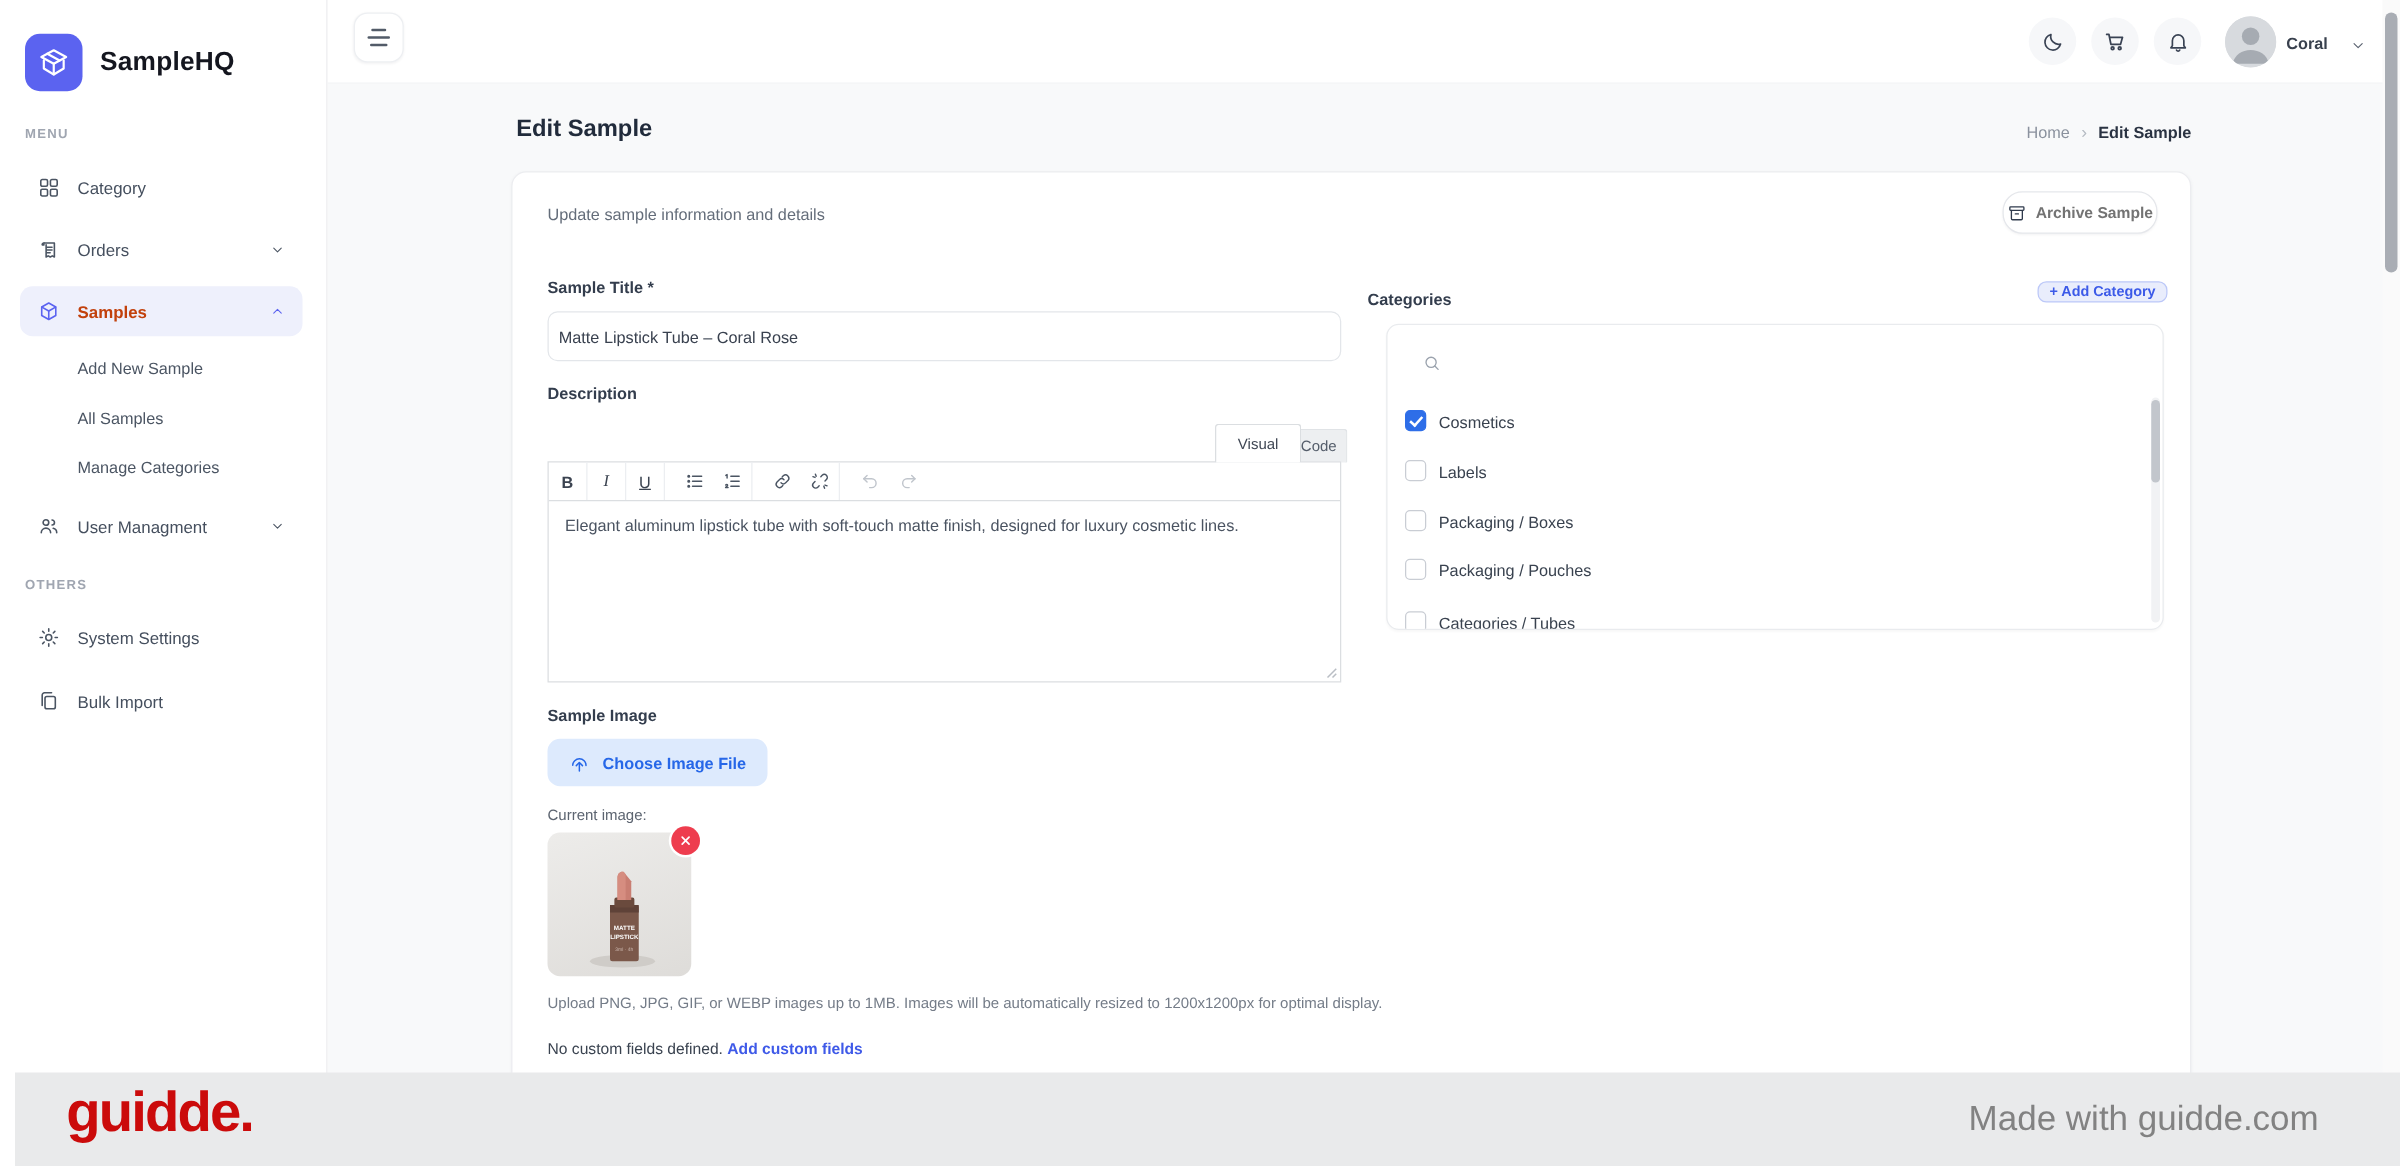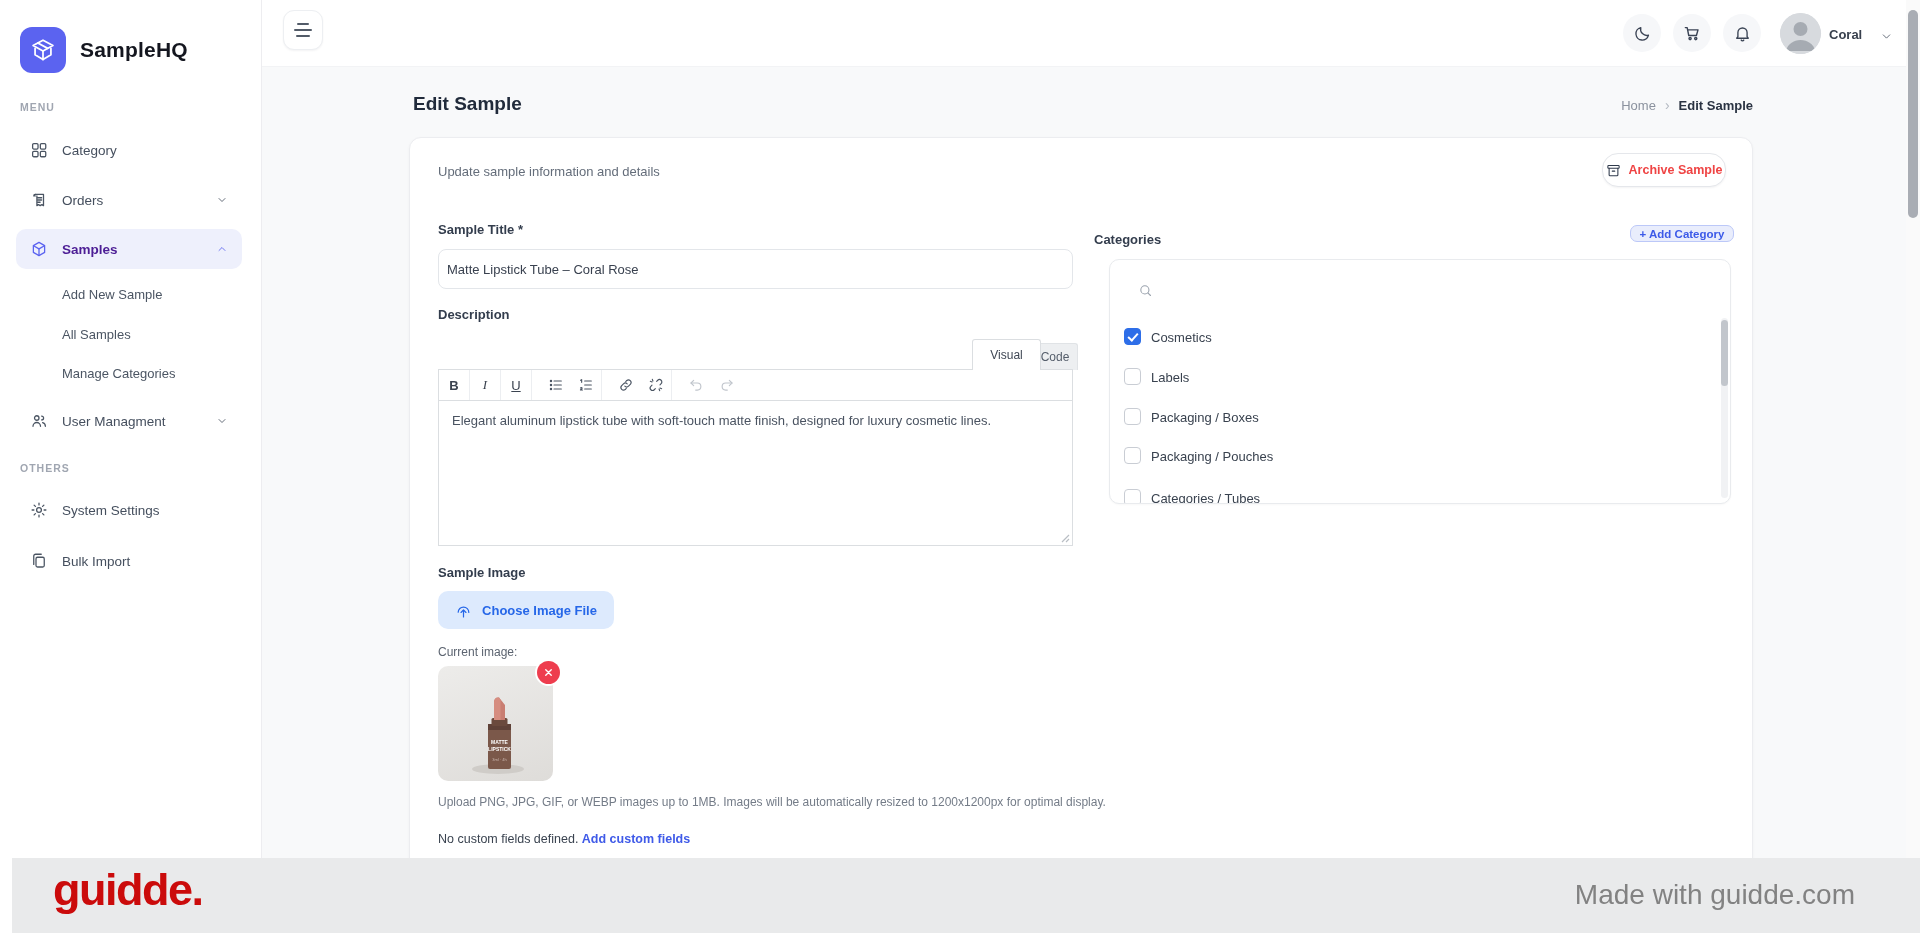--- a/index.html
+++ b/index.html
@@ -10,21 +10,21 @@
 
   
   #sidebar { position:absolute; left:0; top:0; width:262px; height:933px; background:#fff; border-right:1px solid #ededf0; z-index:2; }
   .logo-row { position:absolute; left:20px; top:27px; display:flex; align-items:center; gap:14px; }
   .logo-tile { width:46px; height:46px; border-radius:12px; background:#5b63f0; display:flex; align-items:center; justify-content:center; }
   .brand-name { font-size:21px; font-weight:800; color:#14161f; letter-spacing:.2px; }
   .side-section { position:absolute; left:20px; font-size:10.5px; letter-spacing:1px; color:#a0a6b1; font-weight:600; }
   .nav-item { position:absolute; left:16px; width:226px; height:40px; display:flex; align-items:center; gap:14px; padding:0 14px; border-radius:10px; cursor:pointer; }
   .nav-item .lbl { font-size:13.5px; font-weight:500; color:#454f5e; flex:1; }
   .nav-item.active { background:#eef0fc; }
-  .nav-item.active .lbl { color:#4c1d95; font-weight:600; }
+  .nav-item.active .lbl { color:#c2410c; font-weight:600; }
   .nav-item.active .ic { stroke:#5b63f0; }
   .sub-item { position:absolute; left:62px; font-size:13px; font-weight:500; color:#4b5563; cursor:pointer; }
 
   
   #topbar { position:absolute; left:262px; top:0; width:1658px; height:67px; background:#fff; border-bottom:1px solid #f2f3f5; }
   .burger { position:absolute; left:21px; top:10px; width:40px; height:40px; border:1px solid #edeff2; border-radius:11px; background:#fff; box-shadow:0 1px 2px rgba(16,24,40,.05); display:flex; flex-direction:column; justify-content:center; align-items:center; gap:4px; cursor:pointer; }
   .burger i { display:block; height:2px; background:#525b68; border-radius:2px; }
   .circ-btn { position:absolute; top:14px; width:38px; height:38px; border-radius:50%; background:#f6f7f9; display:flex; align-items:center; justify-content:center; cursor:pointer; }
   .avatar { position:absolute; left:1518px; top:13px; width:41px; height:41px; border-radius:50%; background:#d7dade; overflow:hidden; cursor:pointer; }
   .user-name { position:absolute; left:1567px; top:27px; font-size:13px; font-weight:600; color:#39414e; cursor:pointer; }
@@ -36,21 +36,21 @@
 
   
   #page-title { position:absolute; left:413px; top:93px; font-size:19px; font-weight:700; color:#212b3b; }
   #breadcrumb { position:absolute; left:1413px; top:97px; width:340px; display:flex; justify-content:flex-end; align-items:center; gap:9px; font-size:13px; }
   #breadcrumb .bc-home { color:#8b929e; cursor:pointer; }
   #breadcrumb .bc-sep { color:#b4bac2; font-size:14px; }
   #breadcrumb .bc-cur { color:#2a3342; font-weight:700; }
 
   #card { position:absolute; left:409px; top:137px; width:1344px; height:800px; background:#fff; border:1px solid #ecedf0; border-radius:12px; box-shadow:0 1px 3px rgba(16,24,40,.04); }
   .card-subtitle { position:absolute; left:28px; top:26px; font-size:13px; color:#646d7a; }
-  .archive-btn { position:absolute; left:1192px; top:15px; width:124px; height:34px; background:#fff; border:1px solid #e5e7eb; border-radius:16px; box-shadow:0 1px 2px rgba(16,24,40,.05); display:flex; align-items:center; justify-content:center; gap:8px; font-size:12.5px; font-weight:700; color:#ef4444; cursor:pointer; }
+  .archive-btn { position:absolute; left:1192px; top:15px; width:124px; height:34px; background:#fff; border:1px solid #e5e7eb; border-radius:16px; box-shadow:0 1px 2px rgba(16,24,40,.05); display:flex; align-items:center; justify-content:center; gap:8px; font-size:12.5px; font-weight:700; color:#737373; cursor:pointer; }
 
   .field-label { position:absolute; font-size:13px; font-weight:700; color:#333d4d; }
   .muted-label { position:absolute; font-size:12px; color:#5c6470; }
 
   #title-input { position:absolute; left:28px; top:111px; width:635px; height:40px; border:1px solid #e3e6ea; border-radius:8px; padding:0 8px; font-size:13px; color:#39414f; font-family:"Liberation Sans",sans-serif; background:#fff; }
 
   
   .tab { position:absolute; display:flex; align-items:center; justify-content:center; font-size:12px; cursor:pointer; }
   #tab-visual { left:562px; top:201px; width:69px; height:31px; background:#fff; border:1px solid #dbdee1; border-bottom:none; border-radius:3px 3px 0 0; color:#3f4754; z-index:2; }
   #tab-code { left:622px; top:205px; width:46px; height:27px; background:#edeff1; border:1px solid #e0e3e6; border-bottom:none; border-radius:3px 3px 0 0; color:#555e6b; }

